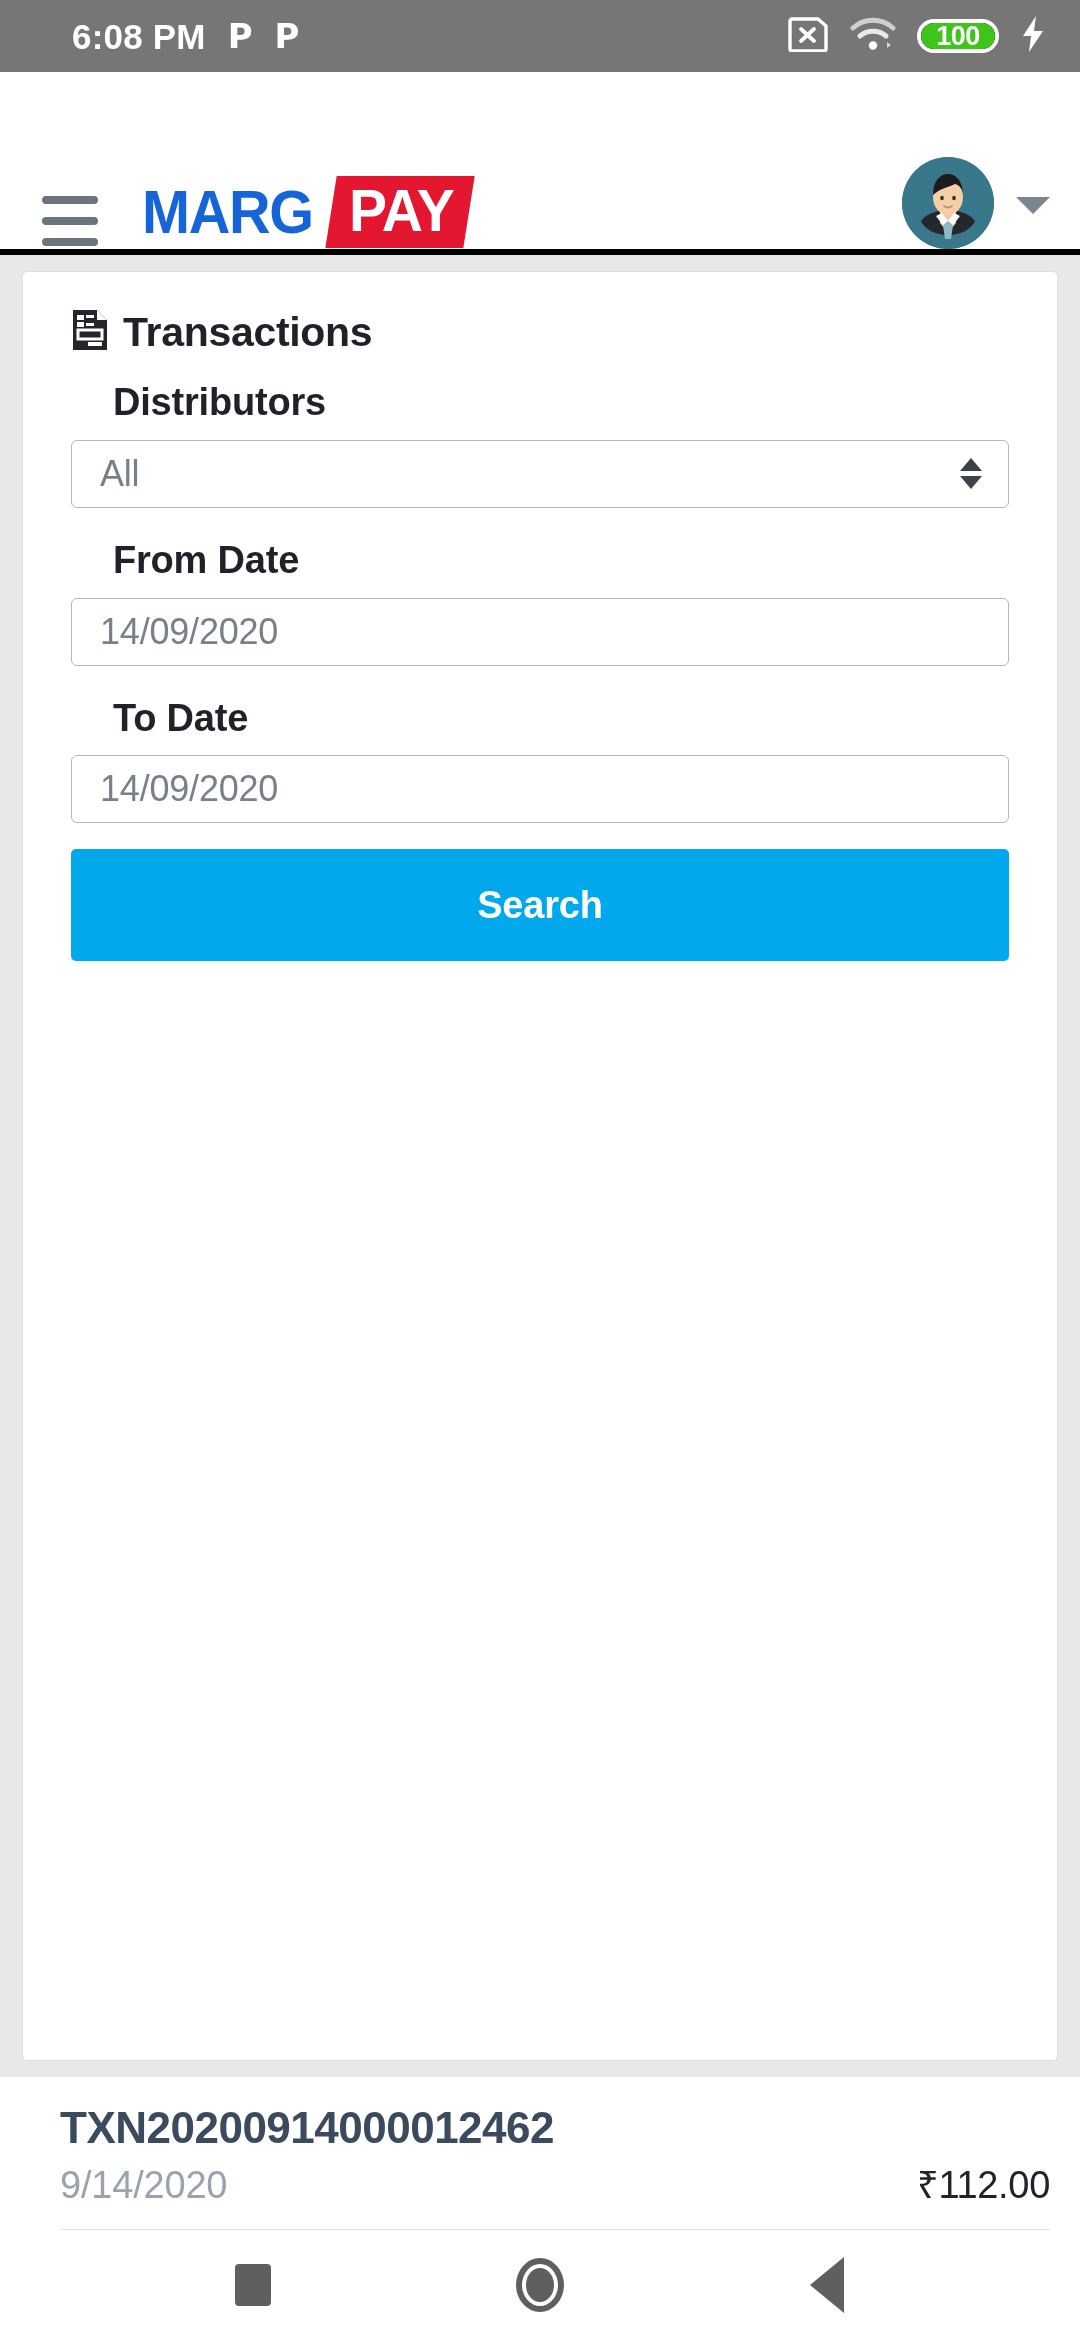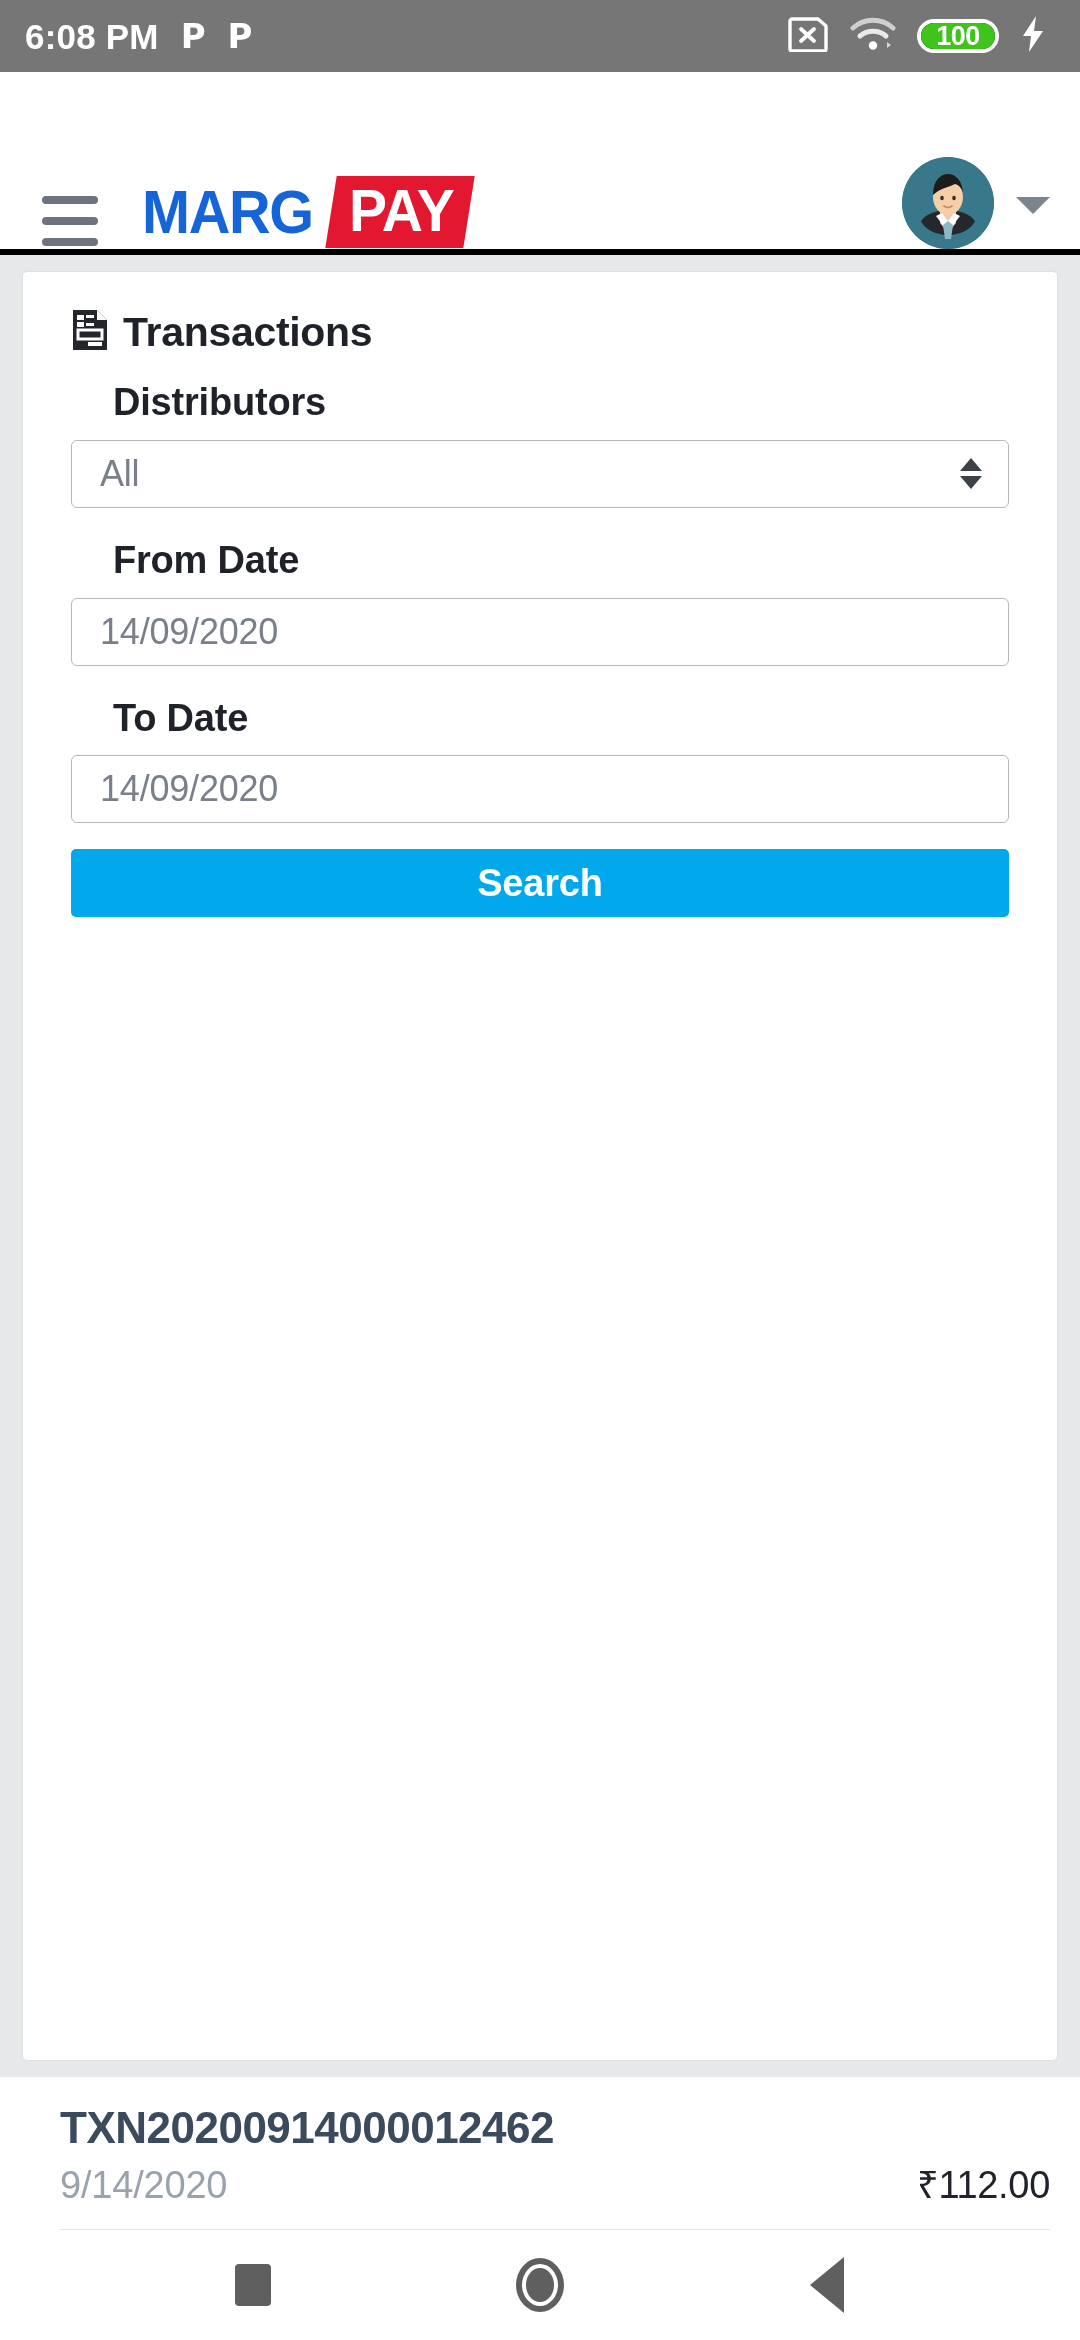--- a/index.html
+++ b/index.html
@@ -25,21 +25,21 @@
     background: #ffffff;
   }
 
   
   .status-bar {
     height: 72px;
     background: #767676;
     display: flex;
     align-items: center;
     justify-content: space-between;
-    padding: 0 34px 0 25px;
+    padding: 0 34px 0 72px;
     flex: 0 0 auto;
   }
   .status-left {
     display: flex;
     align-items: center;
     gap: 22px;
   }
   .status-clock {
     color: #ffffff;
     font-size: 35px;
@@ -254,21 +254,21 @@
   }
   .stepper .down {
     width: 0; height: 0;
     border-left: 11px solid transparent;
     border-right: 11px solid transparent;
     border-top: 13px solid #3d4249;
   }
 
   .search-button {
     margin-top: 26px;
-    height: 68px;
+    height: 112px;
     background: #02a8ec;
     border: none;
     border-radius: 5px;
     color: #ffffff;
     font-size: 38px;
     font-weight: 700;
     font-family: "Liberation Sans", sans-serif;
     letter-spacing: -0.2px;
     cursor: pointer;
     display: flex;

